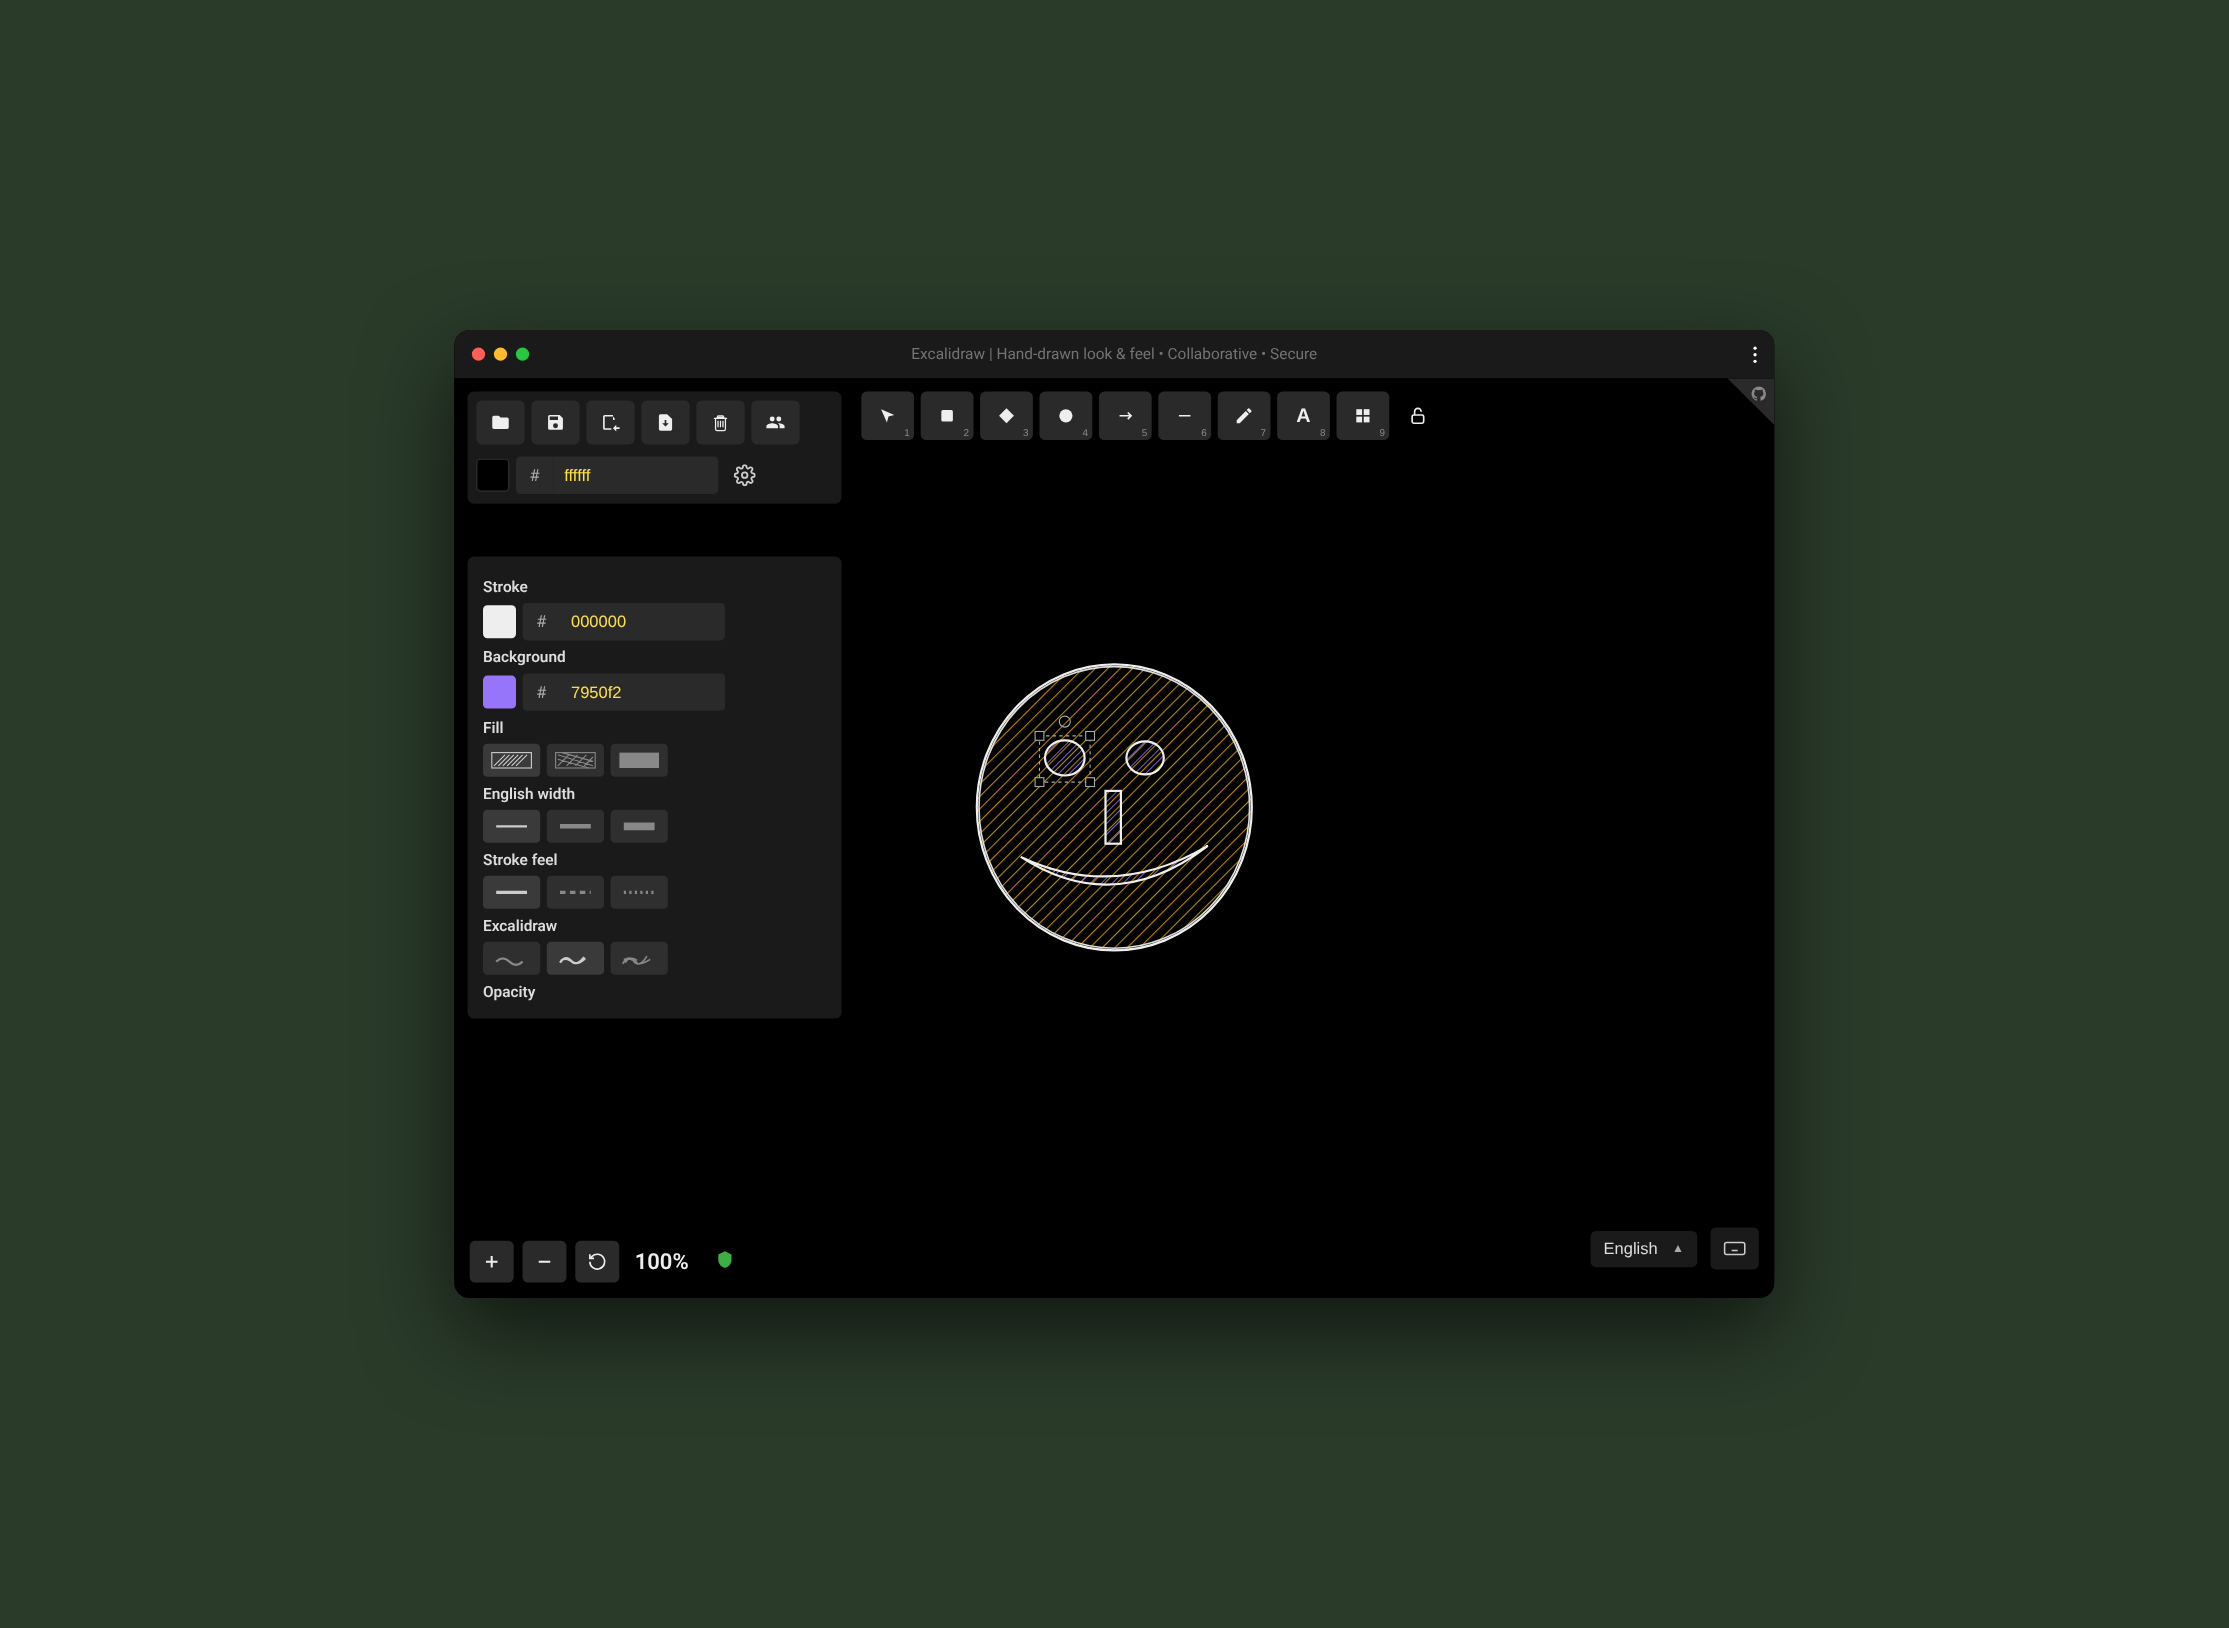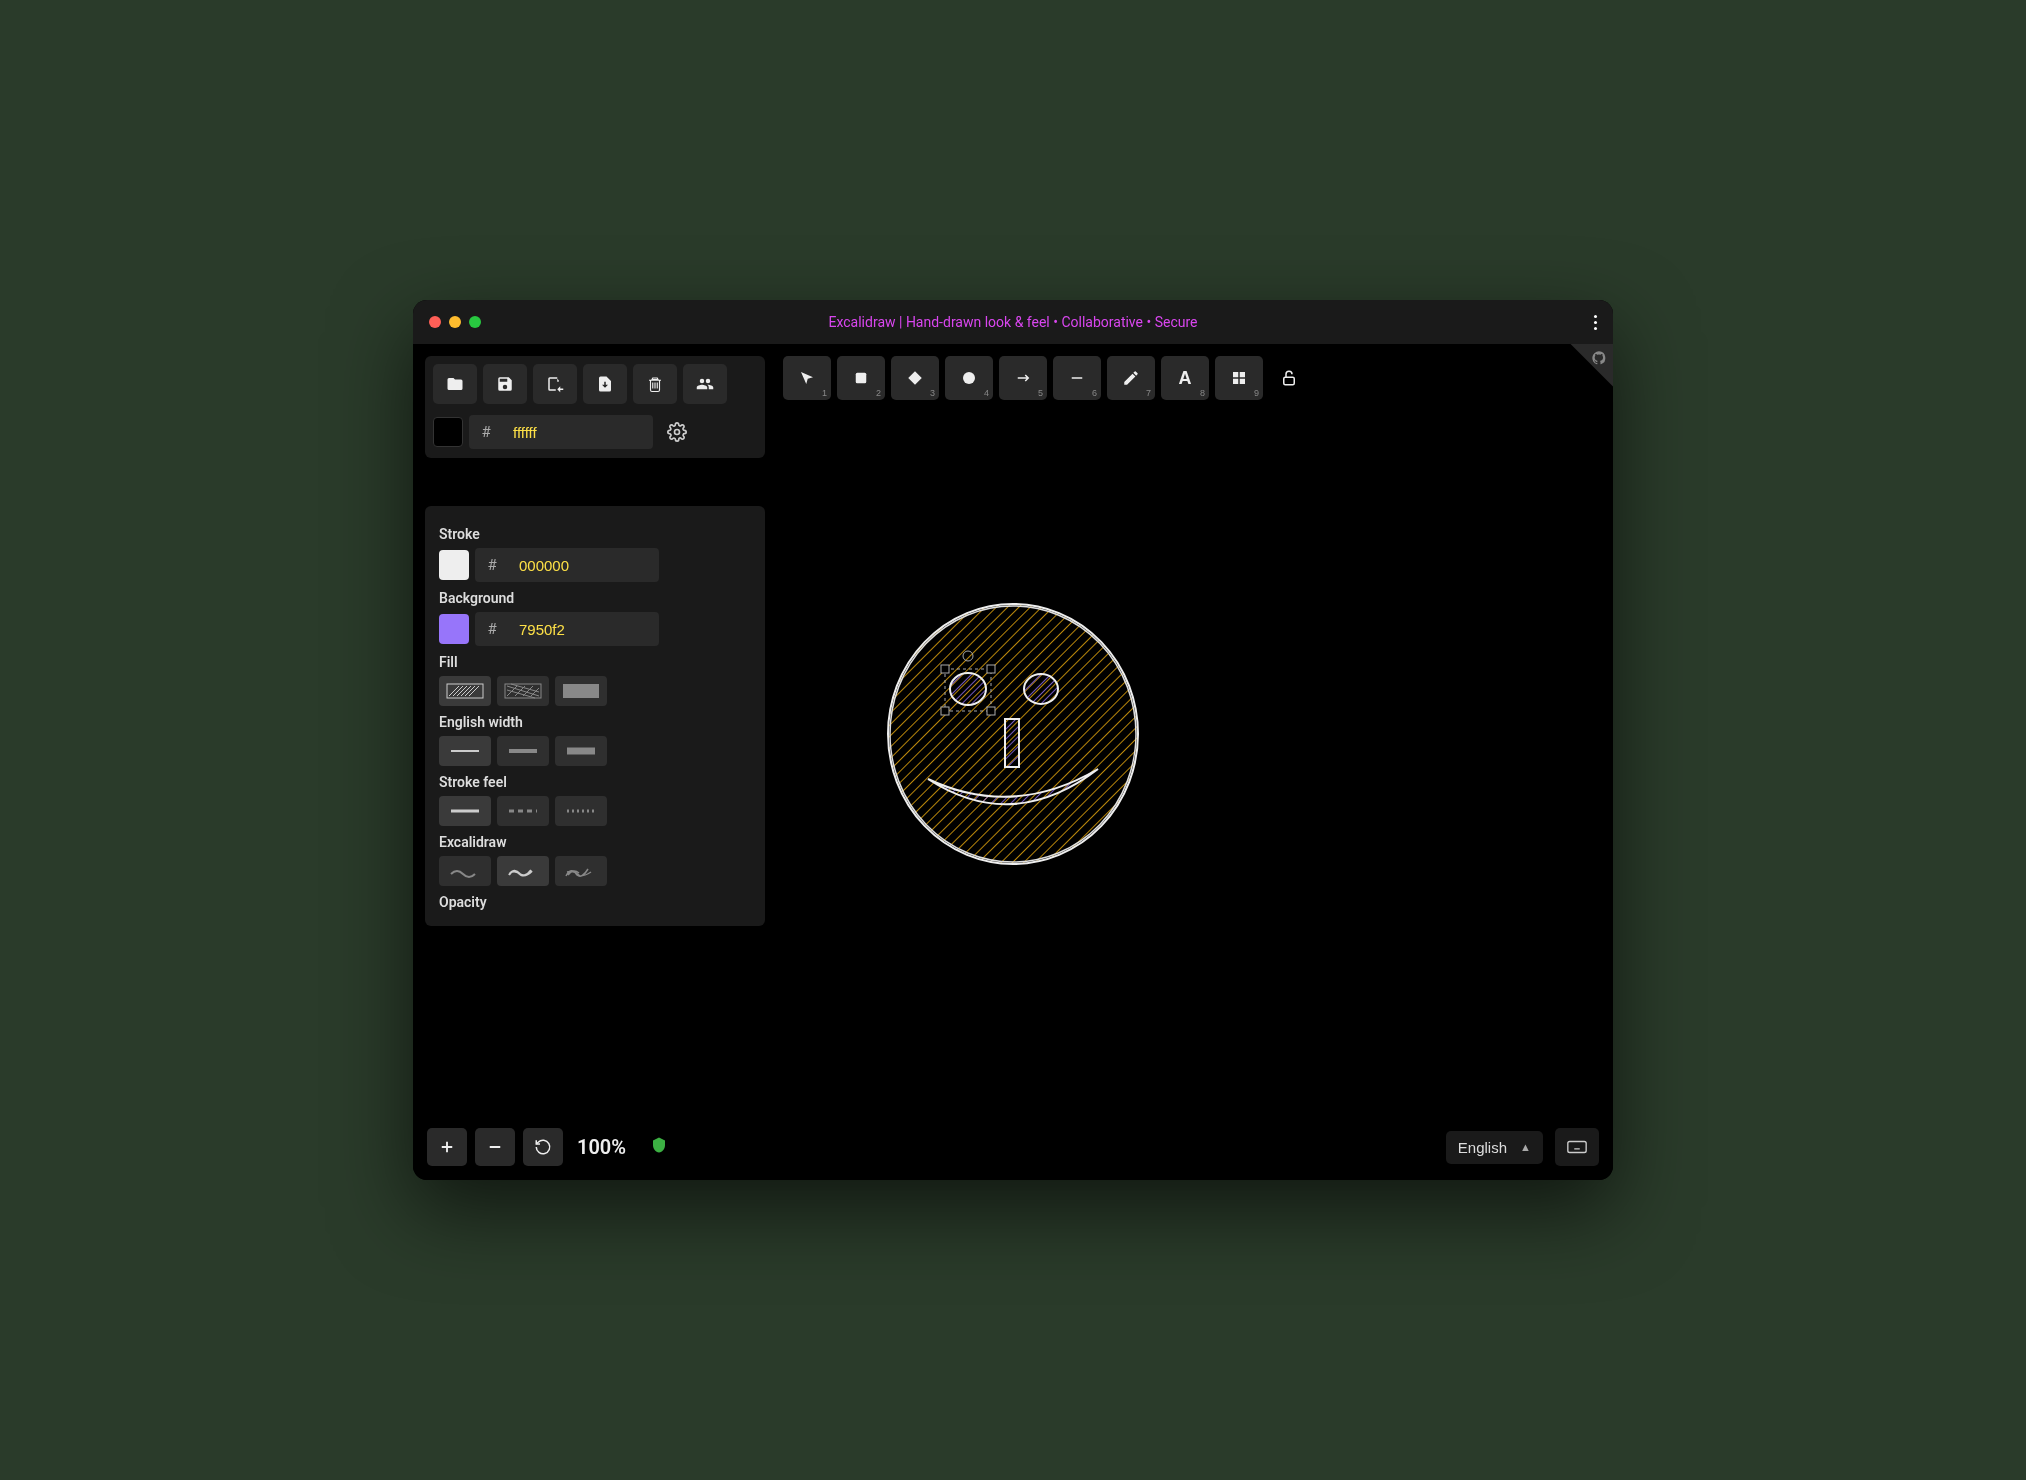--- a/index.html
+++ b/index.html
@@ -33,21 +33,21 @@
   }
   .traffic-lights { display: flex; gap: 8px; }
   .tl { width: 12px; height: 12px; border-radius: 50%; }
   .tl.red { background: #ff5f57; }
   .tl.yellow { background: #febc2e; }
   .tl.green { background: #28c840; }
   .title-text {
     position: absolute;
     left: 0; right: 0;
     text-align: center;
-    color: #d946ef;
+    color: #737373;
     font-size: 14px;
     pointer-events: none;
   }
   .title-right { margin-left: auto; display: flex; gap: 18px; align-items: center; }
   .ext-icon { color: #fff; font-size: 18px; }
   .dots-icon { color: #fff; display:flex; flex-direction:column; gap:3px; }
   .dots-icon span { width:3px; height:3px; background:#fff; border-radius:50%; }
 
   .app { flex:1; display:flex; flex-direction:column; position:relative; background:#000; }
   .canvas-area { flex:1; position:relative; }
@@ -103,21 +103,21 @@
   .opt-btn svg { width:40px; height:18px; }
 
   
   .bottom-left {
     position:absolute; bottom:14px; left:14px; display:flex; gap:8px; align-items:center;
   }
   .zoom-pct { color:#eee; font-size:20px; font-weight:600; padding:0 6px; }
   .shield { color:#3cb043; margin-left:10px; }
 
   
-  .bottom-right { position:absolute; bottom:14px; right:14px; display:flex; gap:12px; align-items:center; }
+  .bottom-right { position:absolute; bottom:26px; right:14px; display:flex; gap:12px; align-items:center; }
   .lang-select { background:#1a1a1a; color:#ddd; padding:8px 36px 8px 12px; border-radius:5px; border:none; font-size:15px; position:relative; }
   .lang-wrap { position:relative; }
   .lang-wrap .chev { position:absolute; right:12px; top:50%; transform:translateY(-50%); color:#aaa; pointer-events:none; font-size:11px; }
   .kbd-btn { background:#1a1a1a; border:none; border-radius:5px; width:44px; height:38px; display:flex; align-items:center; justify-content:center; color:#ccc; cursor:pointer; }
 
   
   .gh-corner { position:absolute; top:0; right:0; width:60px; height:60px; overflow:hidden; }
   .gh-corner::before { content:""; position:absolute; top:-30px; right:-30px; width:60px; height:60px; background:#2a2a2a; transform:rotate(45deg); }
   .gh-corner svg { position:absolute; top:6px; right:6px; width:16px; height:16px; color:#888; }
 

